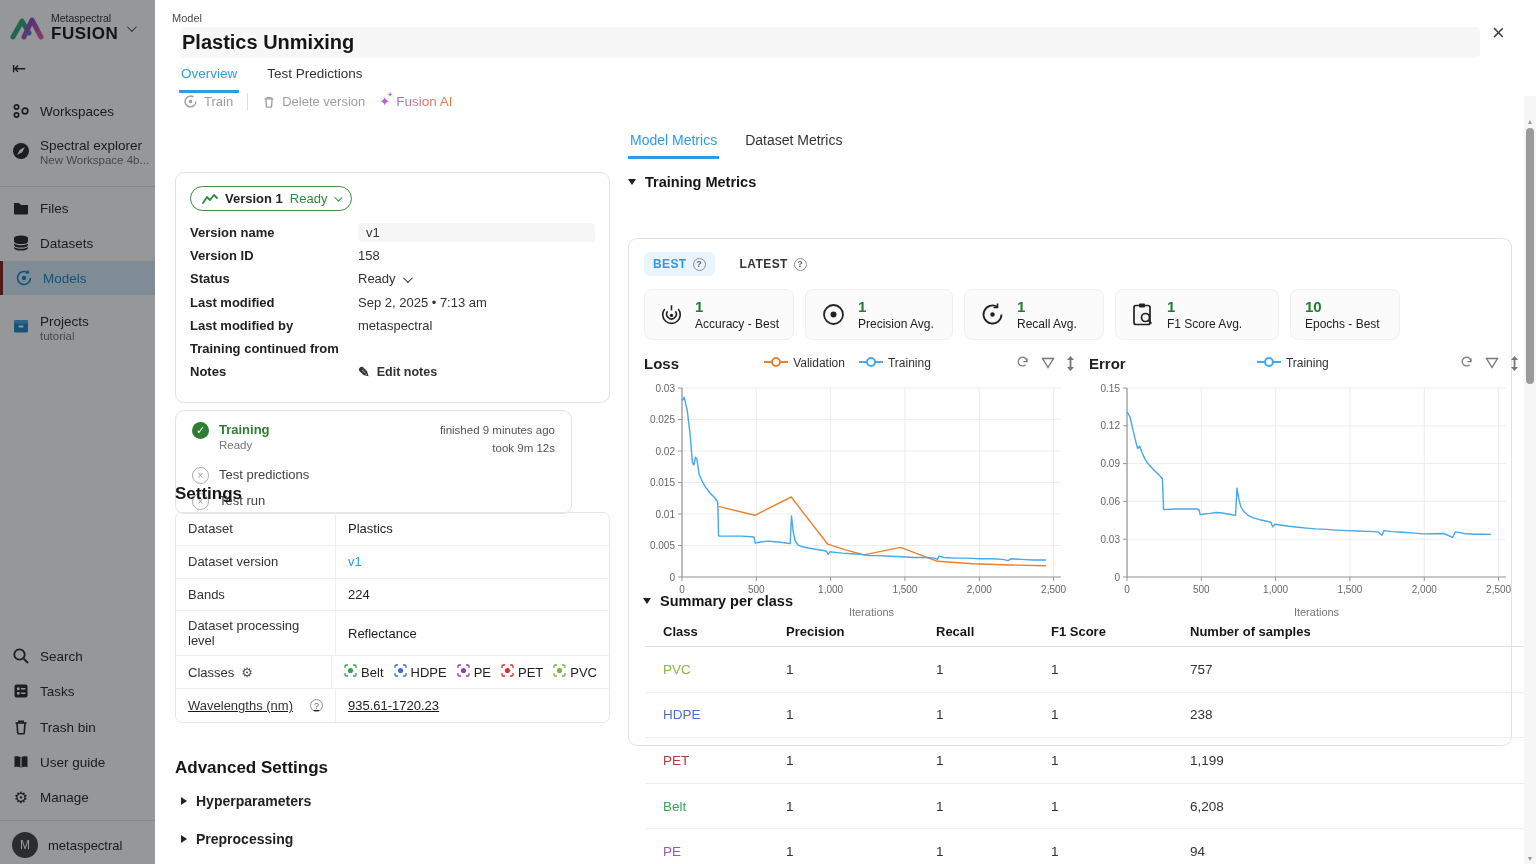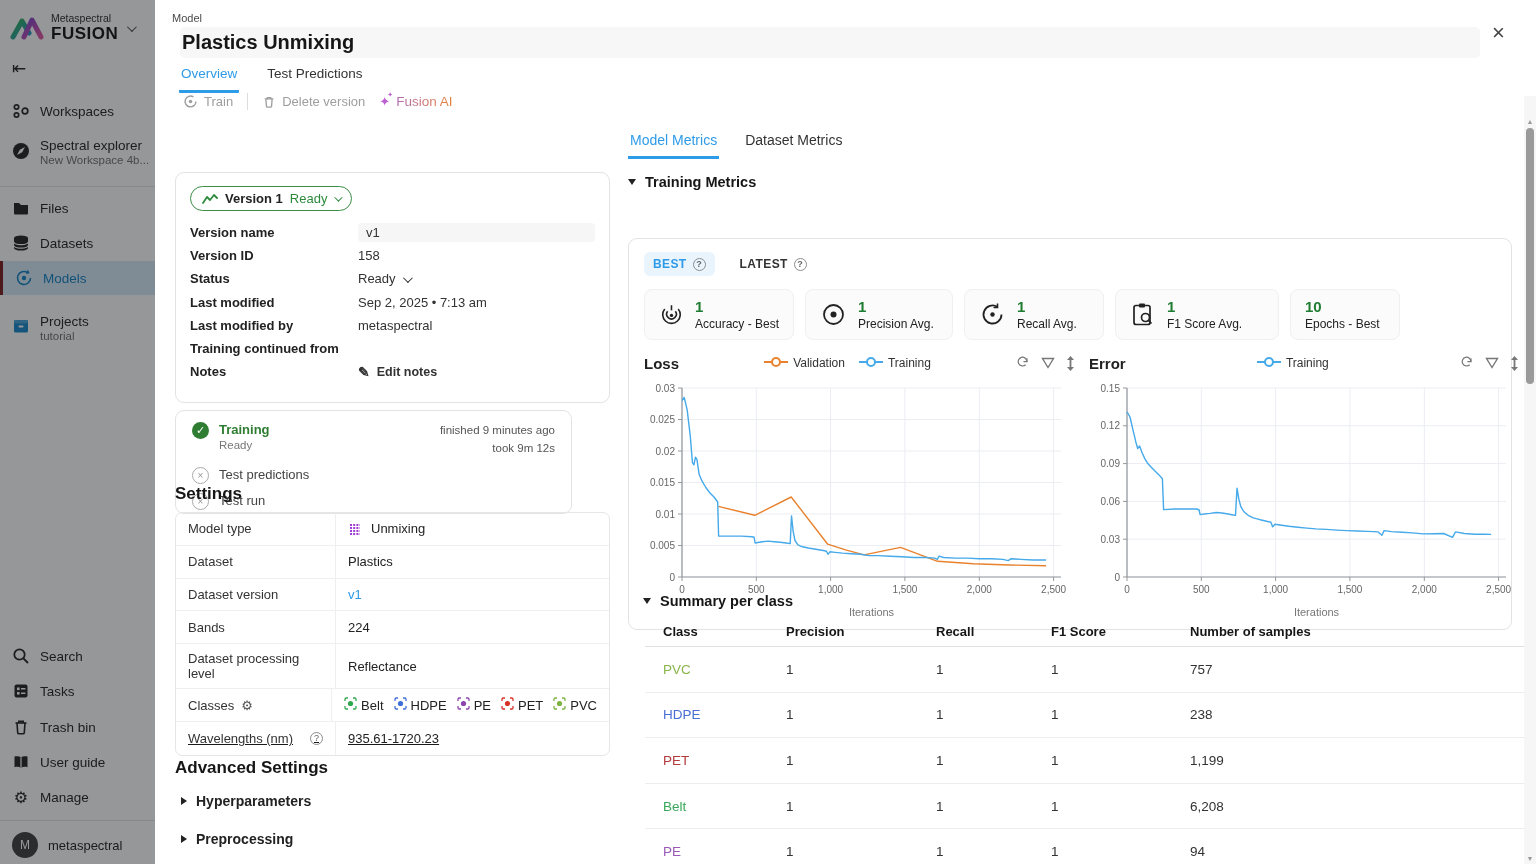--- a/index.html
+++ b/index.html
@@ -74,21 +74,21 @@
   .adv-h { top:758px; }
   .expander { position:absolute; left:26px; display:flex; align-items:center; gap:9px; font-size:14px; font-weight:bold; color:#222; }
   .tri-r { width:0; height:0; border-top:4.5px solid transparent; border-bottom:4.5px solid transparent; border-left:6px solid #222; }
   .tri-d { width:0; height:0; border-left:4.5px solid transparent; border-right:4.5px solid transparent; border-top:6px solid #222; }
 
   
   .rtabs { position:absolute; left:473px; top:130px; display:flex; gap:24px; font-size:14px; }
   .rtab { padding:2px 2px 8px; color:#333; }
   .rtab.active { color:#2e9be8; border-bottom:3px solid #2e9be8; }
   .sec-head { position:absolute; display:flex; align-items:center; gap:9px; font-size:14.5px; font-weight:bold; color:#161616; }
-  .metrics-card { position:absolute; left:473px; top:198px; width:884px; height:392px; padding:13px 15px; }
+  .metrics-card { position:absolute; left:473px; top:198px; width:884px; height:508px; padding:13px 15px; }
   .toggle-row { display:flex; align-items:center; gap:16px; }
   .tg { display:flex; align-items:center; gap:6px; font-size:12px; font-weight:bold; letter-spacing:.4px; padding:5px 9px; border-radius:6px; color:#333; }
   .tg.active { background:#e9f4fd; color:#2e9be8; }
   .cards-row { display:flex; gap:11px; margin-top:13px; }
   .mcard { background:#fbfbfb; border:1px solid #f0f0f0; border-radius:8px; padding:8px 14px; display:flex; align-items:center; gap:11px; }
   .mcard .mv { font-size:15px; font-weight:bold; }
   .mcard .ml { font-size:12px; color:#222; margin-top:2px; white-space:nowrap; }
   .charts-row { display:flex; gap:14px; margin-top:10px; }
   .chart-box { width:431px; }
   .chart-head { display:flex; align-items:center; height:26px; }
@@ -369,32 +369,20 @@
     <div class="step">
       <span class="step-ic none">
           <span>×</span>
         </span>
       <span class="nm2">Test run</span>
     </div>
   </div>
 
   <div class="sec-h1" style="top:484px">Settings</div>
   <div class="settings-table">
-    <div class="srow">
-      <span class="sl">Model type</span>
-      <span class="sv">
-          <svg width="14" height="14" viewBox="0 0 14 14">
-        <line x1="2" y1="3" x2="12" y2="3" stroke="#a13bd6" stroke-width="2" stroke-dasharray="2 1.2"></line>
-        <line x1="2" y1="6" x2="12" y2="6" stroke="#a13bd6" stroke-width="2" stroke-dasharray="2 1.2"></line>
-        <line x1="2" y1="9" x2="12" y2="9" stroke="#a13bd6" stroke-width="2" stroke-dasharray="2 1.2"></line>
-        <line x1="2" y1="12" x2="12" y2="12" stroke="#a13bd6" stroke-width="2" stroke-dasharray="2 1.2"></line>
-      </svg>
-          <span>Unmixing</span>
-        </span>
-    </div>
     <div class="srow">
       <span class="sl">Dataset</span>
       <span class="sv">Plastics</span>
     </div>
     <div class="srow">
       <span class="sl">Dataset version</span>
       <span class="sv">
           <span class="link">v1</span>
         </span>
     </div>

